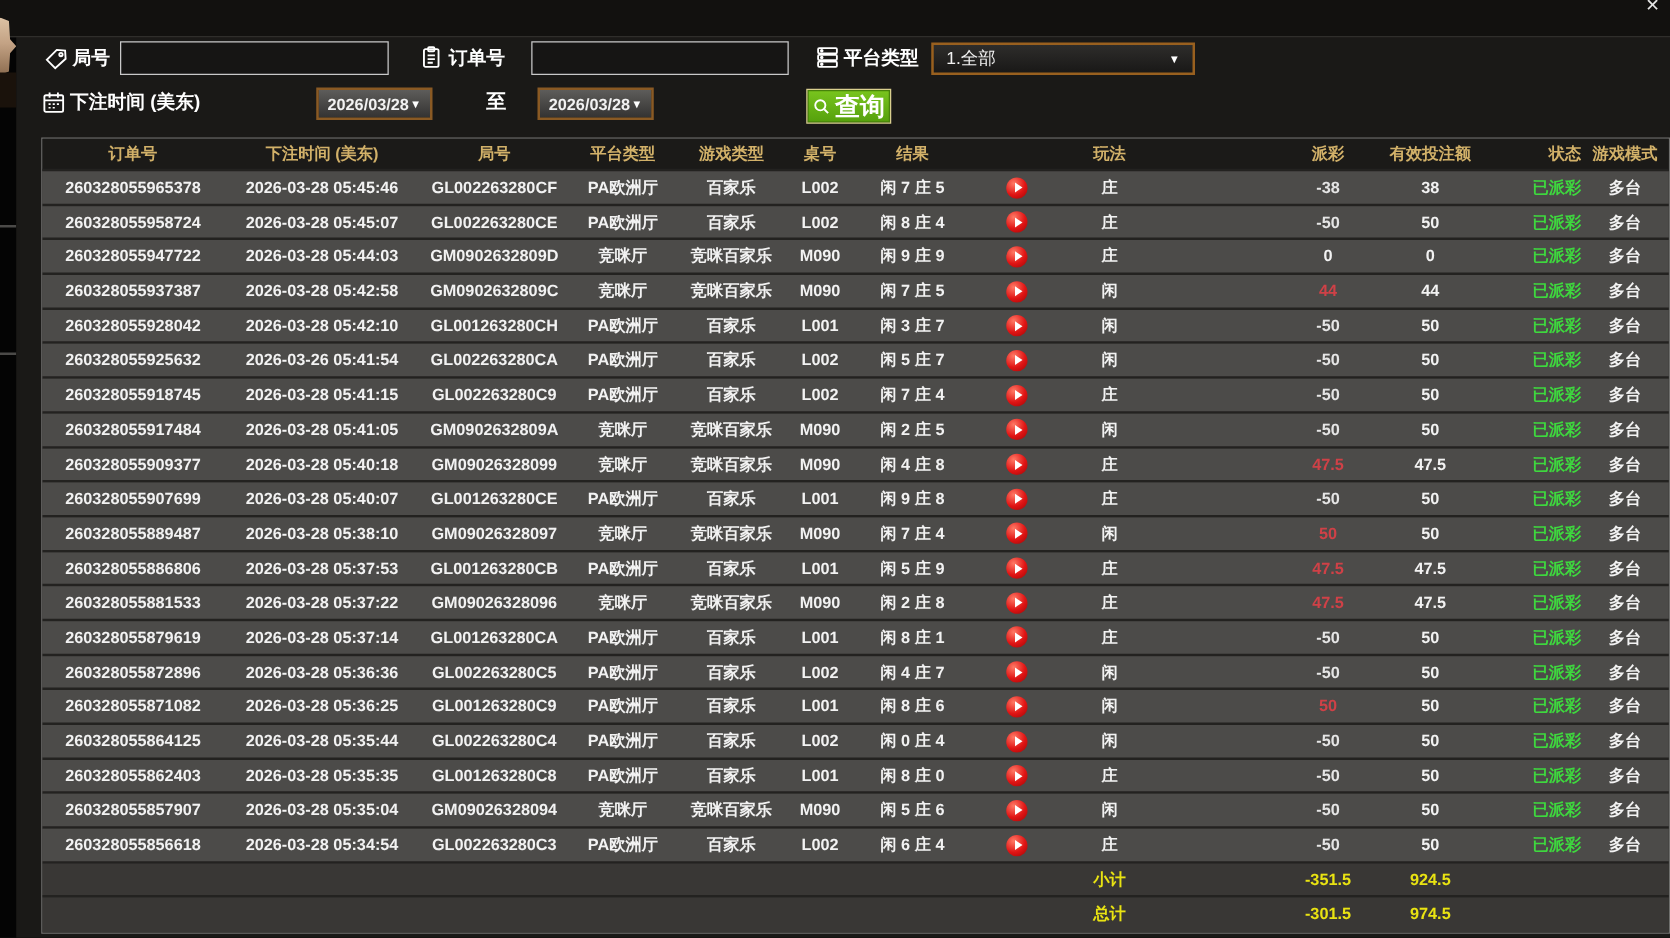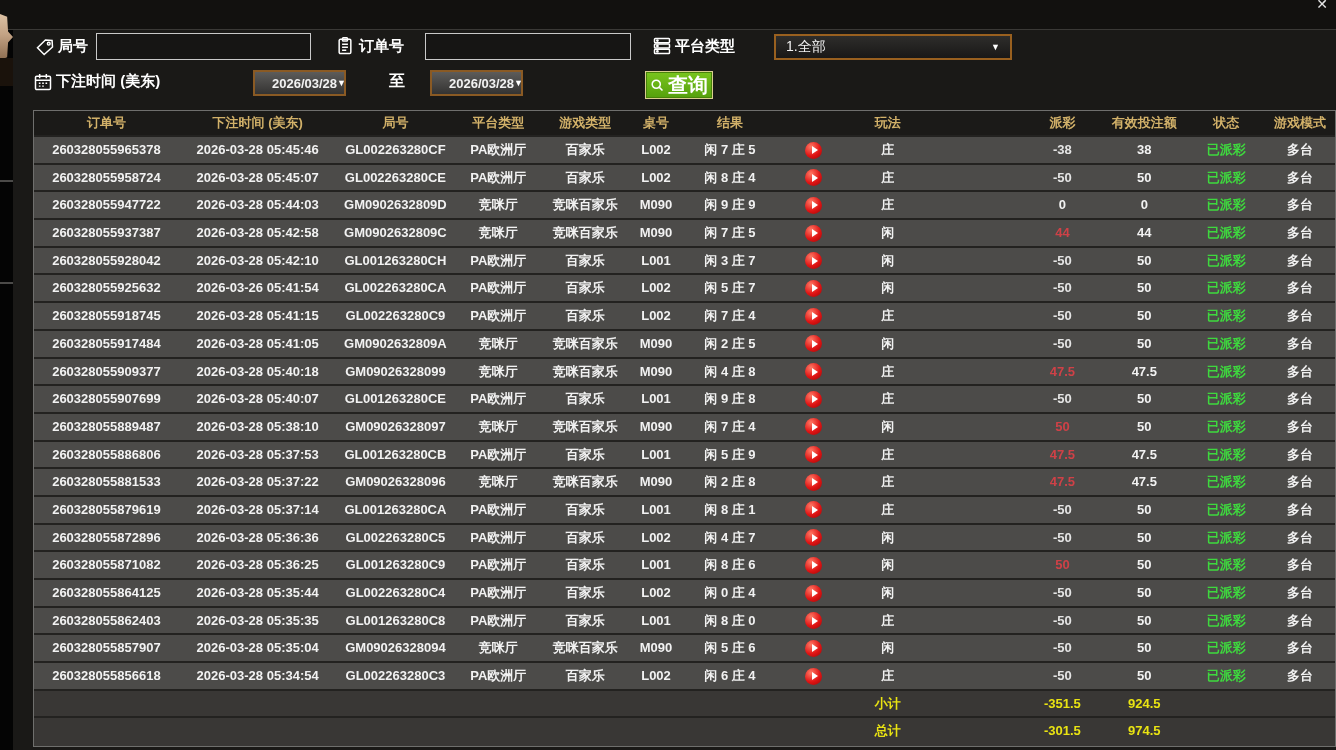--- a/index.html
+++ b/index.html
@@ -25,24 +25,24 @@
   .panel { position:absolute; left:13px; top:30px; width:1323px; height:720px; background:#1a1917;text-decoration:underline; }
 
   
   .form-label { position:absolute; color:#ffffff; font-size:15px; font-weight:700; white-space:nowrap; }
   .icon { position:absolute; width:20px; height:20px; }
   .icon svg { width:100%; height:100%; }
   .text-input { position:absolute; height:27px; background:#161514; border:1px solid #c9c9c9;
                 color:#eee; font-size:13px; padding:0 6px; }
   .dropdown { position:absolute; display:flex; align-items:center; justify-content:space-between;
               color:#f2f2f2; font-weight:700; cursor:pointer; }
-  .dd-platform { left:732px; top:4px; width:238px; height:26px; padding:0 10px;
+  .dd-platform { left:732px; top:4px; width:211px; height:26px; padding:0 10px;
                  background:linear-gradient(180deg,#2e2d2b,#191817);
-                 border:2px solid #99601f; font-size:14px; font-weight:400;margin-left:29px; }
-  .dd-date { width:93px; height:26px; padding:0 17px; font-size:13px;
+                 border:2px solid #99601f; font-size:14px; font-weight:400; }
+  .dd-date { width:93px; height:26px; padding:0 7px; font-size:13px;
              background:linear-gradient(180deg,#5d5c5a,#343332);
              border:2px solid #8a5a24; }
   .caret { font-size:9px; color:#fff; }
   .btn-search { position:absolute; left:632px; top:41px; width:68px; height:28px;
                 display:flex; align-items:center; justify-content:center; gap:3px;
                 background:linear-gradient(180deg,#79c51e,#55a00c);
                 border:1px solid #d9cf8e; box-shadow:inset 0 0 0 1px #47820a;
                 color:#fff; font-size:20px; font-weight:700; cursor:pointer; }
   .btn-search svg { width:15px; height:15px; }
 
@@ -53,21 +53,21 @@
         background:#4c4b49; border-bottom:2px solid #232220; }
   .tr-head { height:26px; line-height:24px; background:#1b1a18; }
   .tr-head .td { color:#d2b169; font-weight:700; }
   .tr-sum { background:#393735; }
   .tr-sum .td { color:#e9e312; font-weight:700; }
   .td { color:#f2f2f2; font-size:13px; font-weight:600; text-align:center;
         white-space:nowrap; overflow:hidden; }
   .c1{width:145px;} .c2{width:158px;} .c3{width:118px;} .c4{width:88px;}
   .c5{width:86px;}  .c6{width:56px;}  .c7{width:92px;}  .c8{width:76px;}
   .c9{width:72px;}  .c10{width:100px;margin-top:44px;} .c11{width:78px;} .c12{width:86px;}
-  .c13{width:78px;} .c14{width:70px;}
+  .c13{width:78px;text-align:right;} .c14{width:70px;}
   .pay-green{color:#e5e5e5;} .pay-red{color:#cf4147;} .pay-white{color:#f2f2f2;}
   .status-ok{color:#3ed83e;}
 
   .play-btn { display:inline-block; position:relative; width:17px; height:17px; margin-top:4.5px;
               border-radius:50%; cursor:pointer;
               background:radial-gradient(circle at 35% 28%, #ff7a66 0%, #e01414 55%, #9c0606 100%); }
   .play-btn::after { content:''; position:absolute; left:7px; top:4.5px; width:0; height:0;
                      border-left:6px solid #fff; border-top:4px solid transparent;
                      border-bottom:4px solid transparent; }
 </style>

